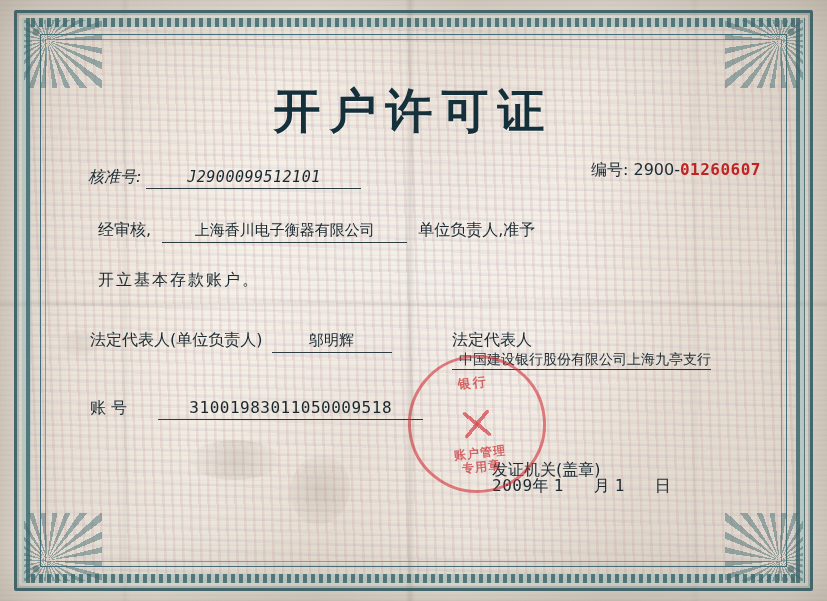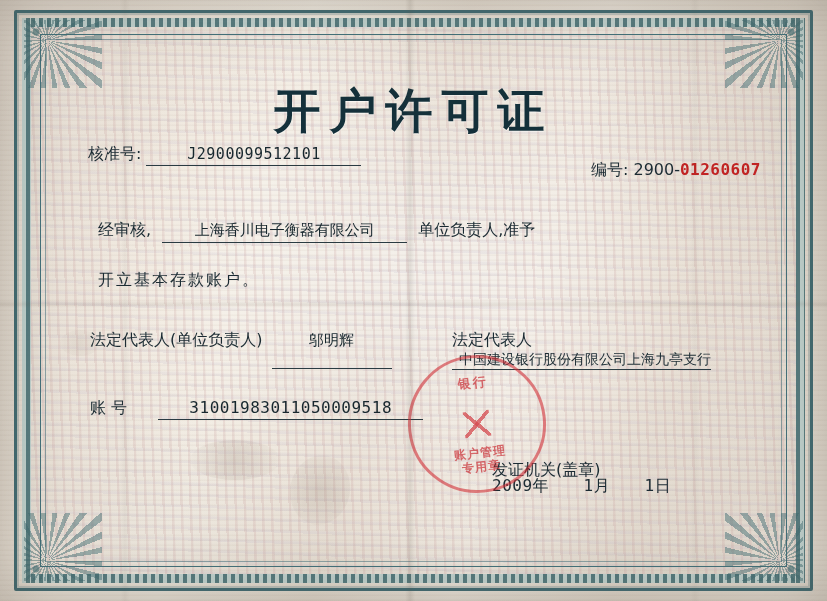--- a/index.html
+++ b/index.html
@@ -86,44 +86,44 @@
   .row{position:absolute;font-size:16px;color:#1b2b33;font-family:"DejaVu Sans",sans-serif;}
   .label{white-space:nowrap;}
   .line{
     display:inline-block;border-bottom:1.3px solid #2a3b42;
     text-align:center;color:#17272e;
     font-family:"DejaVu Sans",sans-serif;
   }
   .hand{font-size:15px;}
   .mono{font-family:"DejaVu Sans Mono","Liberation Mono",monospace;letter-spacing:0.5px;}
 
-  .r-approve{left:28px;top:92px;}
+  .r-approve{left:28px;top:115px;font-style:italic;}
   .r-approve .line{width:215px;font-size:15px;padding-bottom:2px;}
 
   .r-number{right:6px;top:108px;text-align:left;}
   .r-number .num{color:#c12323;font-weight:bold;letter-spacing:0.5px;}
 
   .r-body1{left:38px;top:168px;}
   .r-body1 .name{width:245px;padding-bottom:2px;margin:0 6px;}
   .r-body2{left:38px;top:218px;letter-spacing:2px;}
 
   .r-legal{left:30px;top:278px;}
-  .r-legal .lp{width:120px;padding-bottom:18px;margin-left:4px;}
+  .r-legal .lp{width:120px;padding-bottom:2px;margin-left:4px;}
   .r-bank{left:392px;top:278px;}
   .r-bank .bankline{
     display:inline-block;width:255px;border-bottom:1.3px solid #2a3b42;
     vertical-align:top;line-height:1.25;font-size:14px;text-align:right;padding-left:4px;
   }
 
   .r-acct{left:30px;top:346px;}
   .r-acct .acctline{width:265px;padding-bottom:2px;margin-left:26px;font-size:16px;}
 
   .r-issuer{left:432px;top:408px;font-size:16px;}
   .r-date{left:432px;top:424px;font-size:16px;}
-  .r-date span.v{display:inline-block;min-width:40px;text-align:right;}
+  .r-date span.v{display:inline-block;min-width:40px;text-align:left;}
 
   
   .seal{
     position:absolute;left:408px;top:355px;width:132px;height:132px;border-radius:50%;
     border:3px solid rgba(208,40,48,0.70);
     opacity:.82;transform:rotate(-6deg);
     pointer-events:none;
   }
   .seal:before{
     content:"";position:absolute;left:50%;top:50%;width:26px;height:26px;margin:-13px 0 0 -13px;

